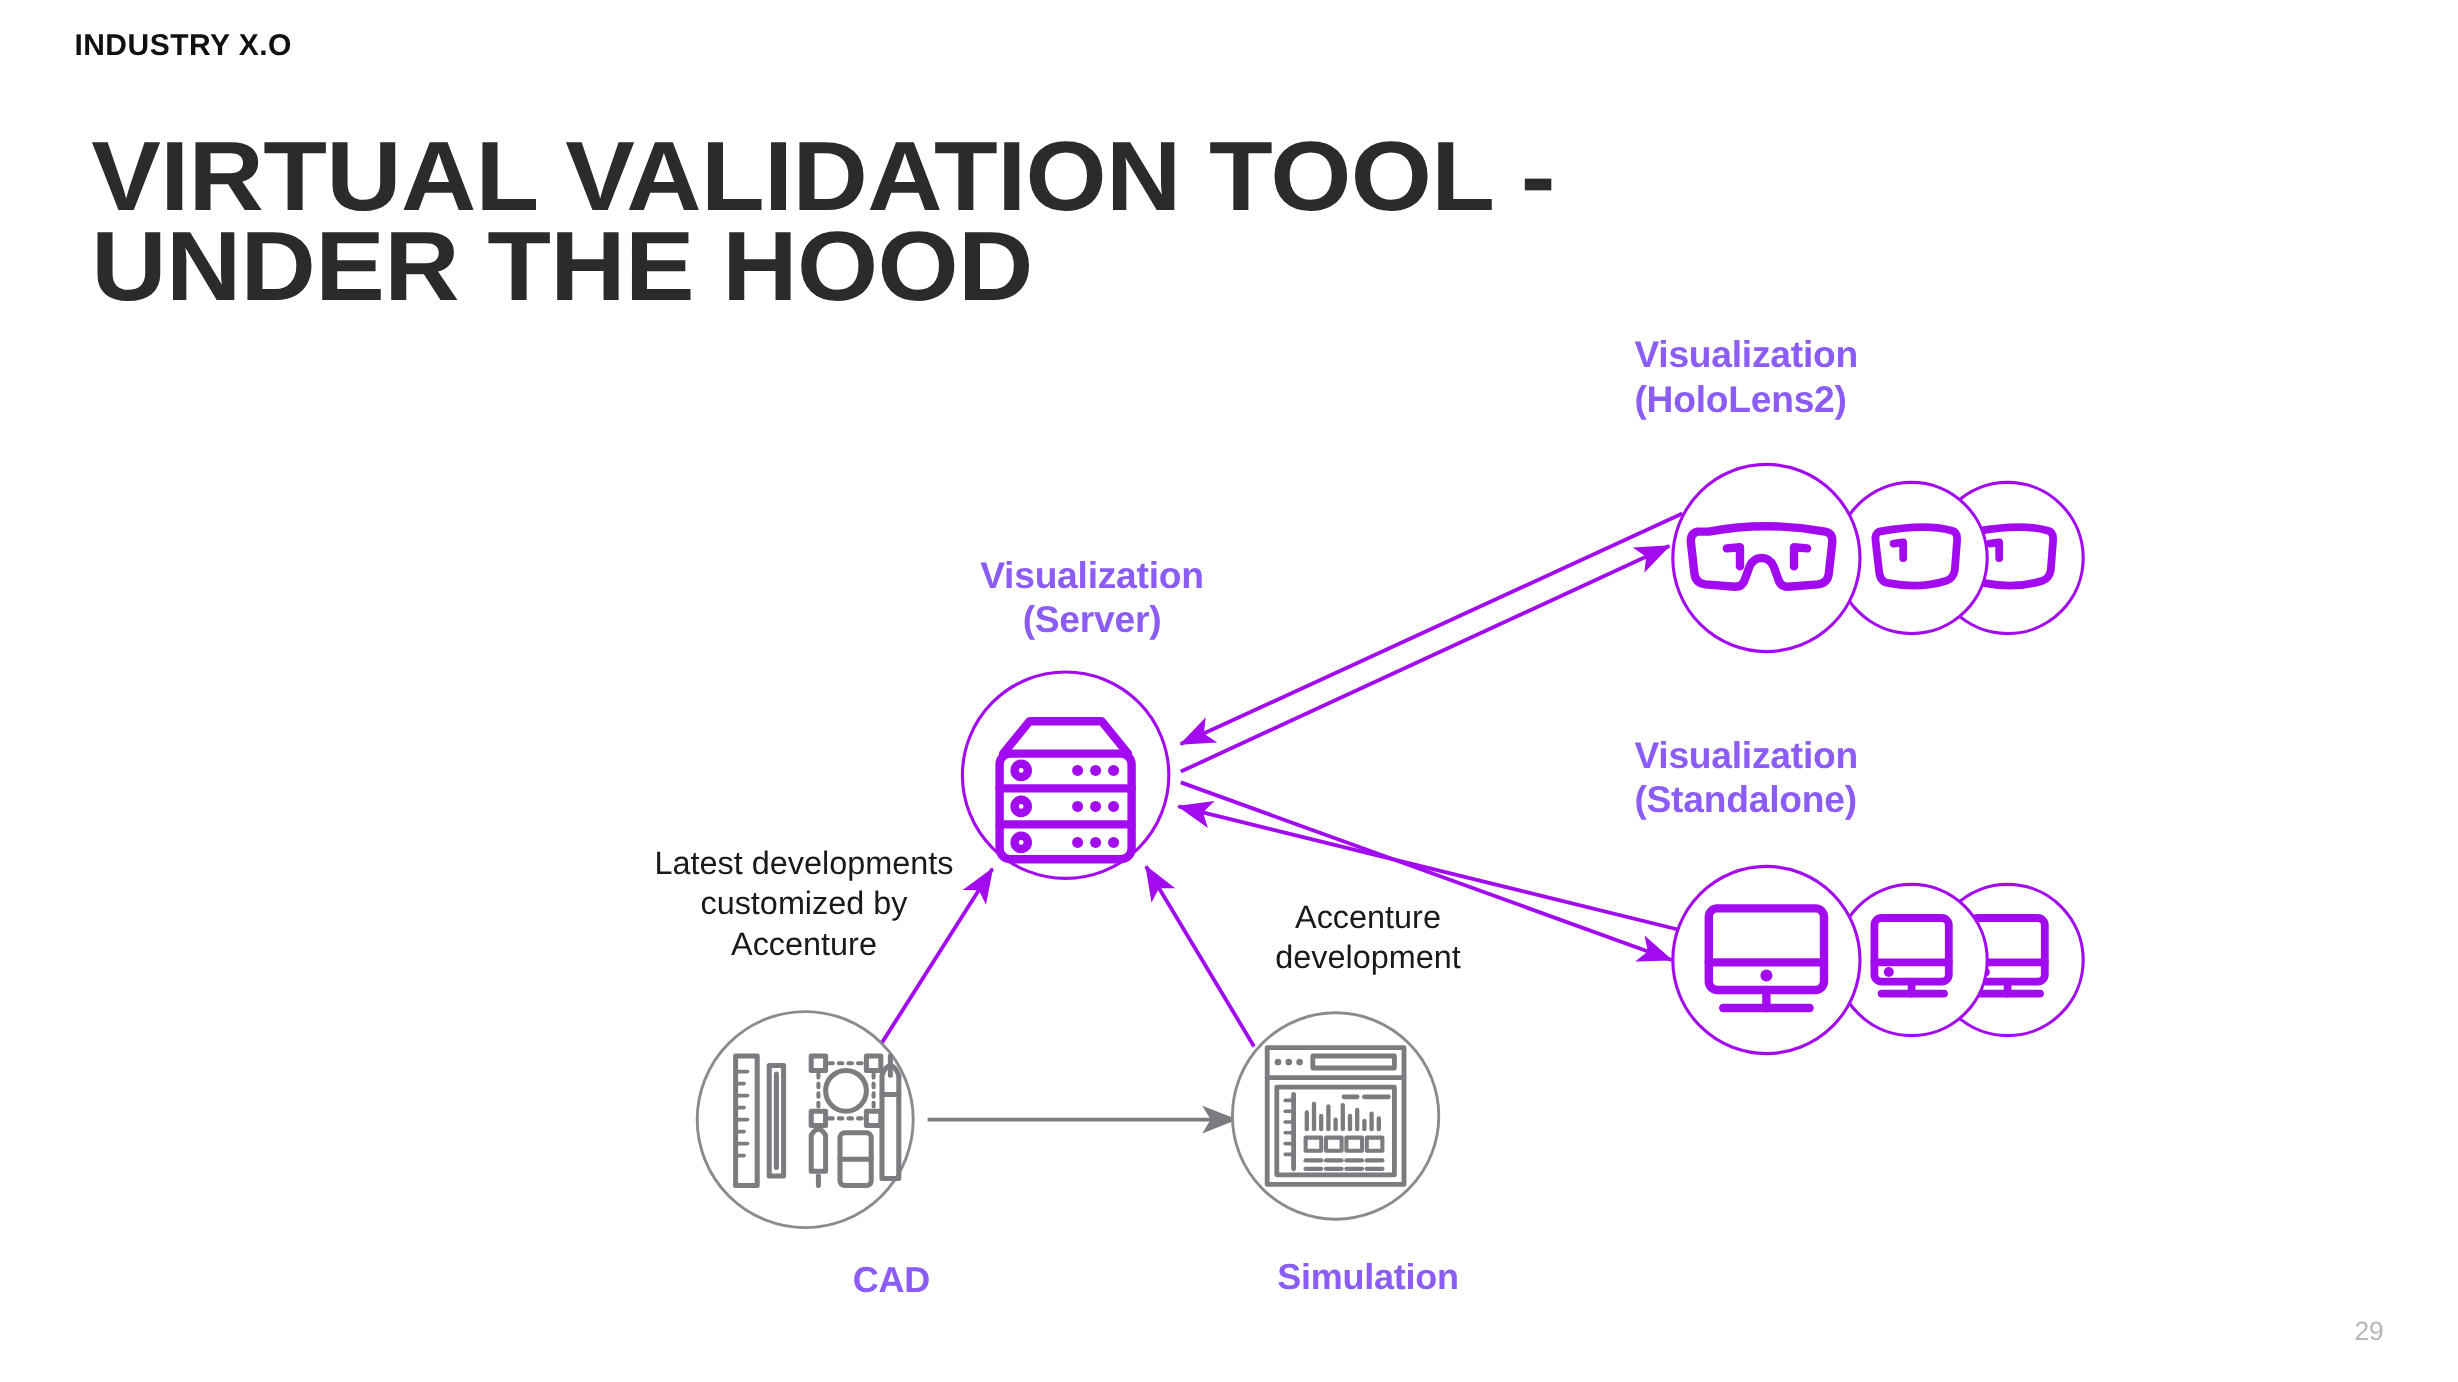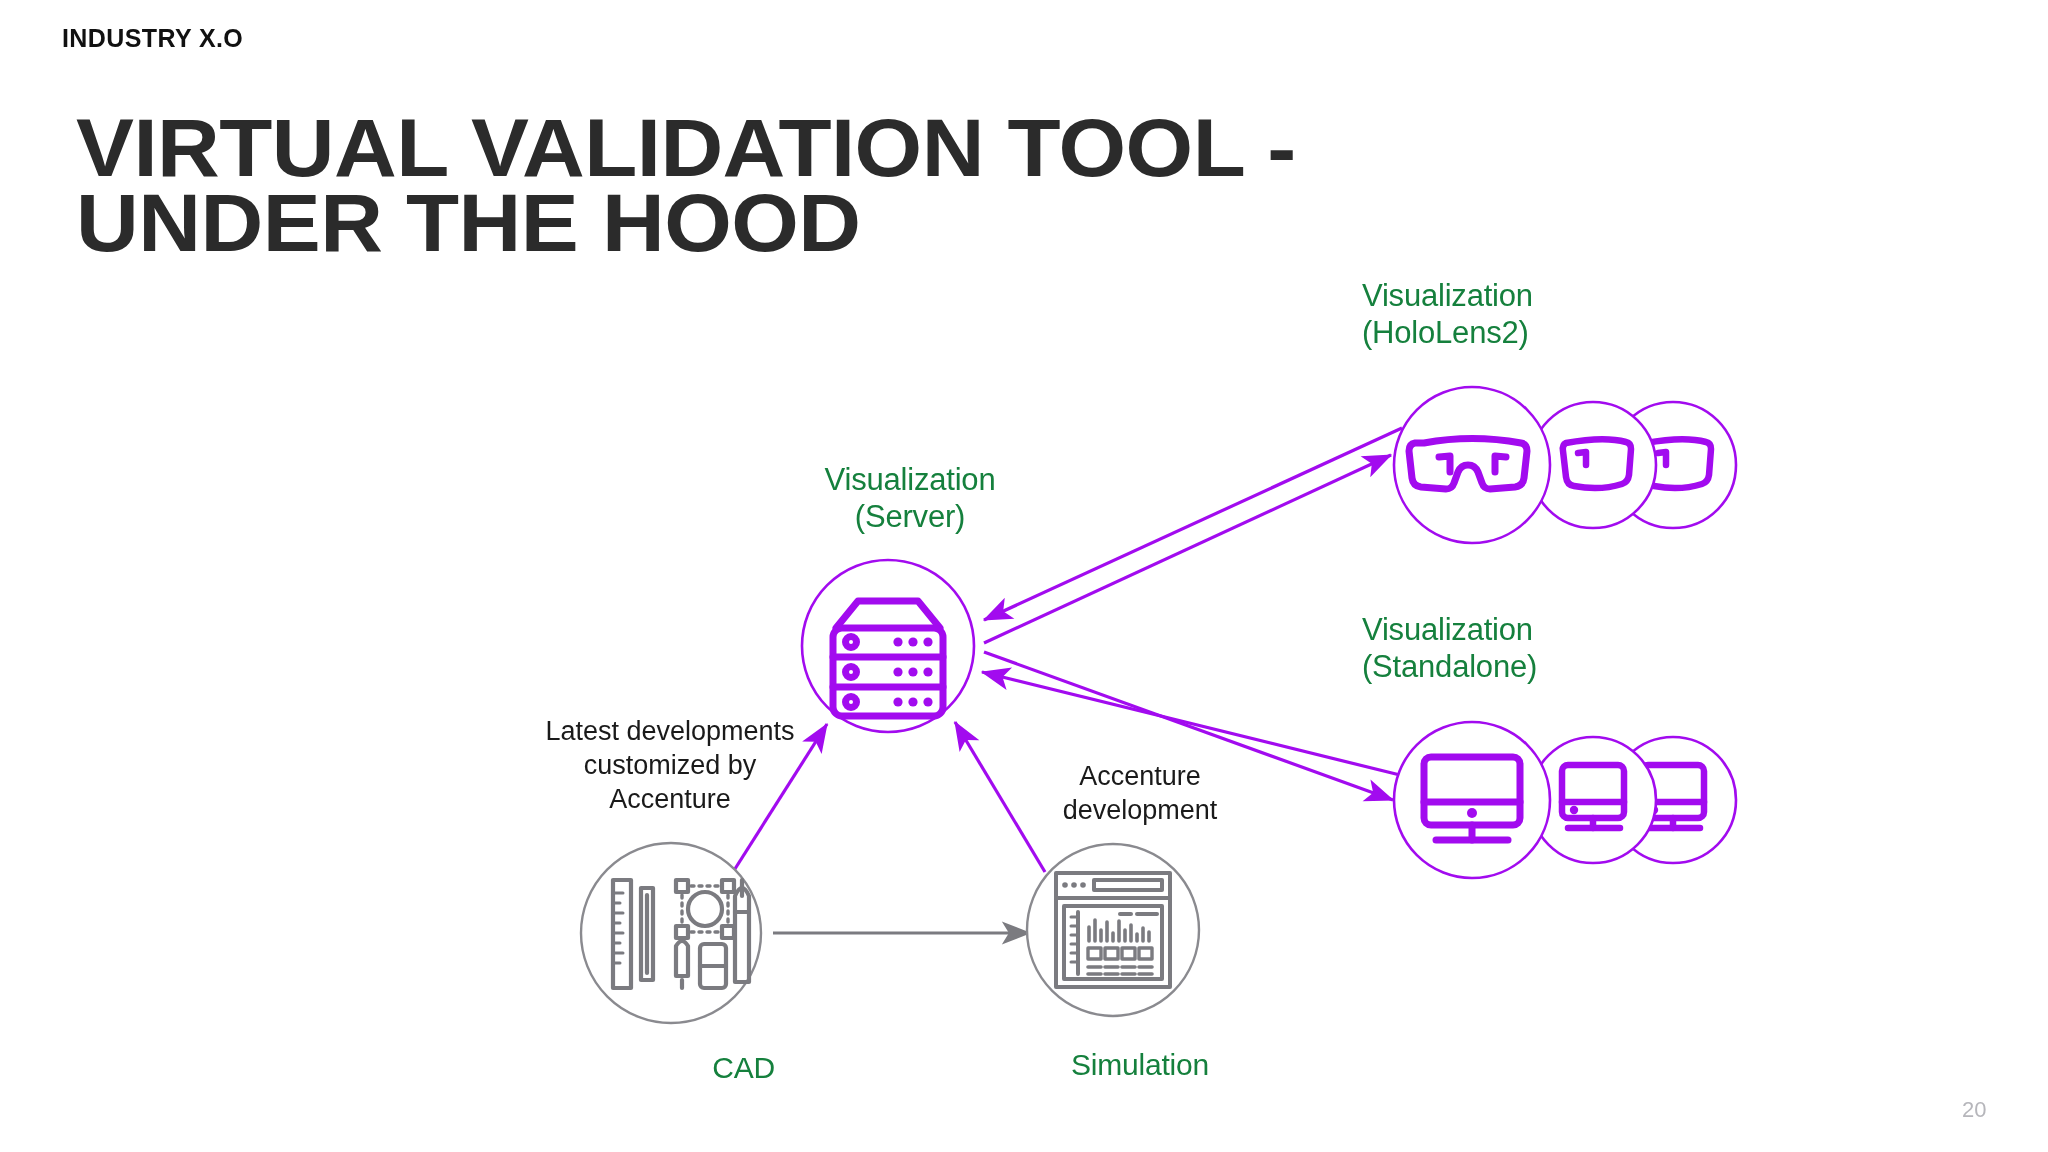--- a/index.html
+++ b/index.html
@@ -78,22 +78,22 @@
     left: 0;
     top: 0;
     width: 2048px;
     height: 1152px;
     overflow: visible;
   }
 
   
   .node-caption {
     position: absolute;
-    font-weight: 400;
-    color: #15803d;
+    font-weight: 700;
+    color: #8b5cf6;
     line-height: 1.18;
     letter-spacing: -0.2px;
     white-space: pre-line;
   }
   .cap-server {
     left: 790px;
     top: 462px;
     width: 240px;
     text-align: center;
     font-size: 31px;
@@ -125,21 +125,20 @@
     width: 240px;
     text-align: center;
     font-size: 30px;
   }
 
   
   .edge-label {
     position: absolute;
     line-height: 1.25;
     white-space: pre-line;
-    margin-top: 12px;
   }
   .edge-dark { color: #1a1a1a; font-size: 27px; font-weight: 400; }
   .edge-gray { color: #8b8b92; font-size: 27px; font-weight: 400; }
   .lbl-latest {
     left: 530px;
     top: 703px;
     width: 280px;
     text-align: center;
   }
   .lbl-accdev {
@@ -425,15 +424,15 @@
 customized by
 Accenture</div>
 
     <div class="edge-label edge-dark lbl-accdev">Accenture
 development</div>
 
 
   </div>
 
 
-  <div id="footer-pagenum">20</div>
+  <div id="footer-pagenum">29</div>
 
 </div>
 
 </body></html>

